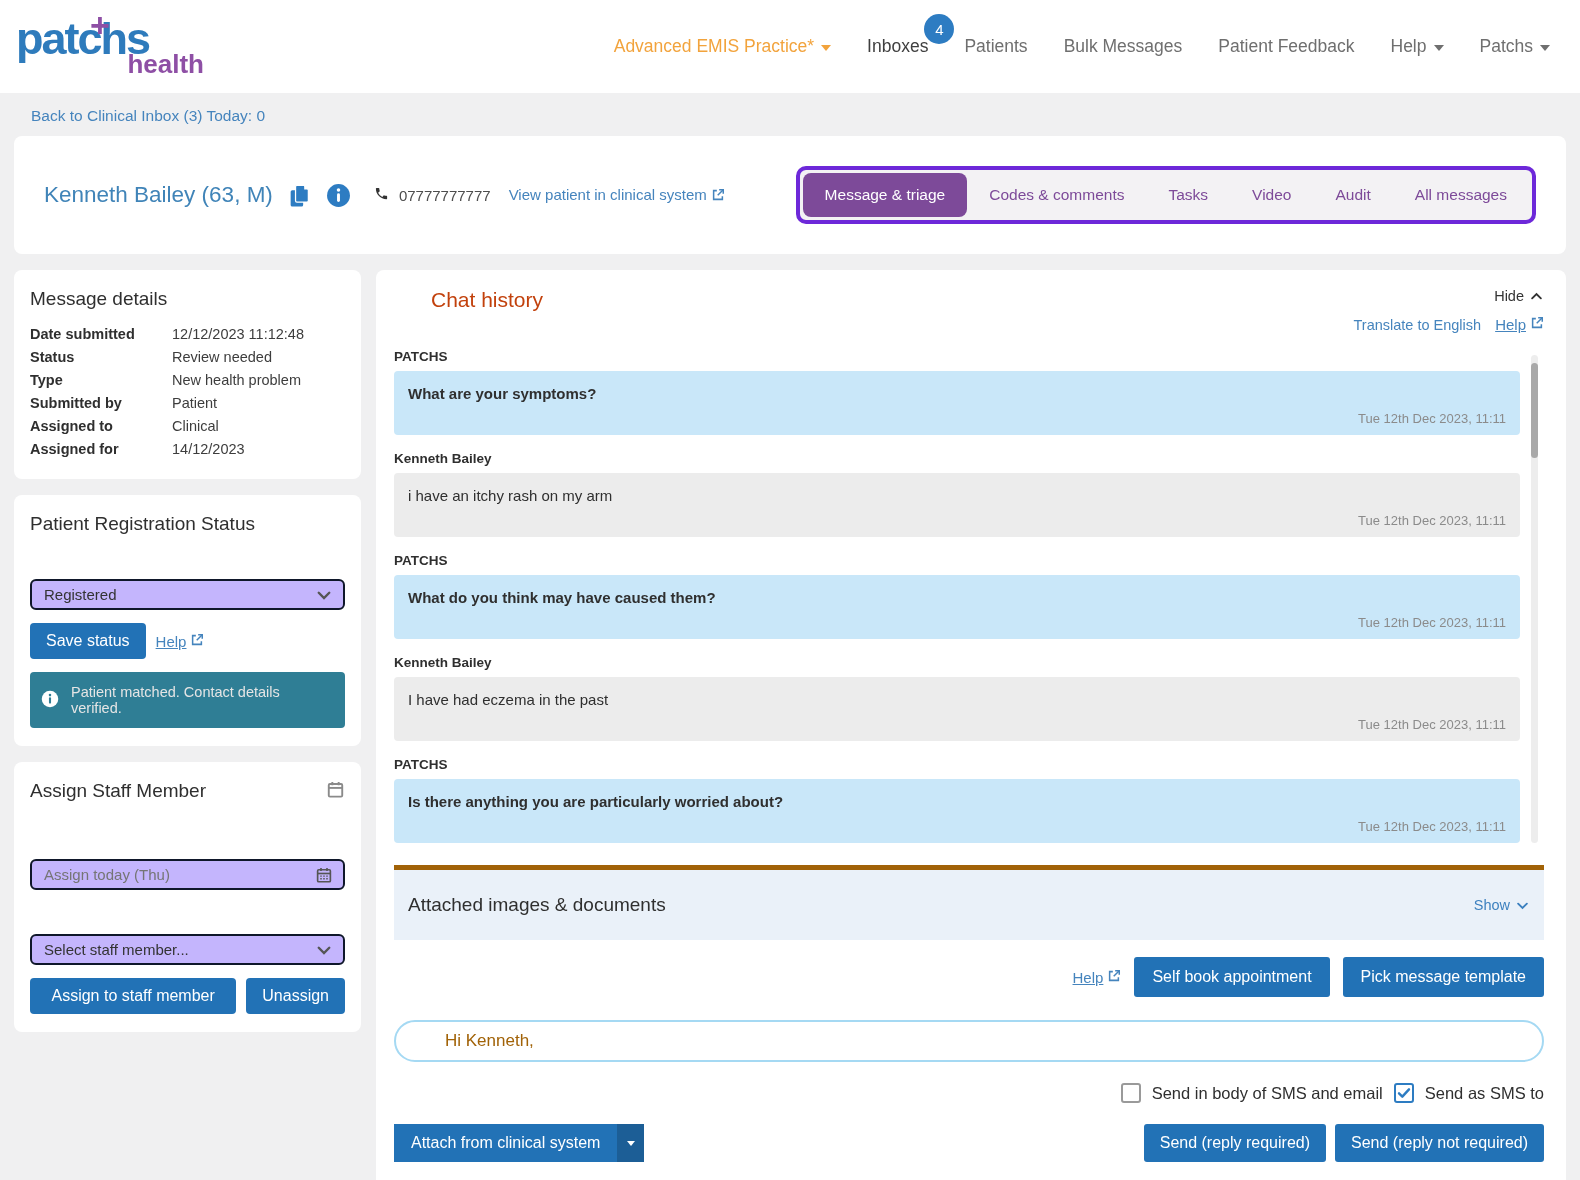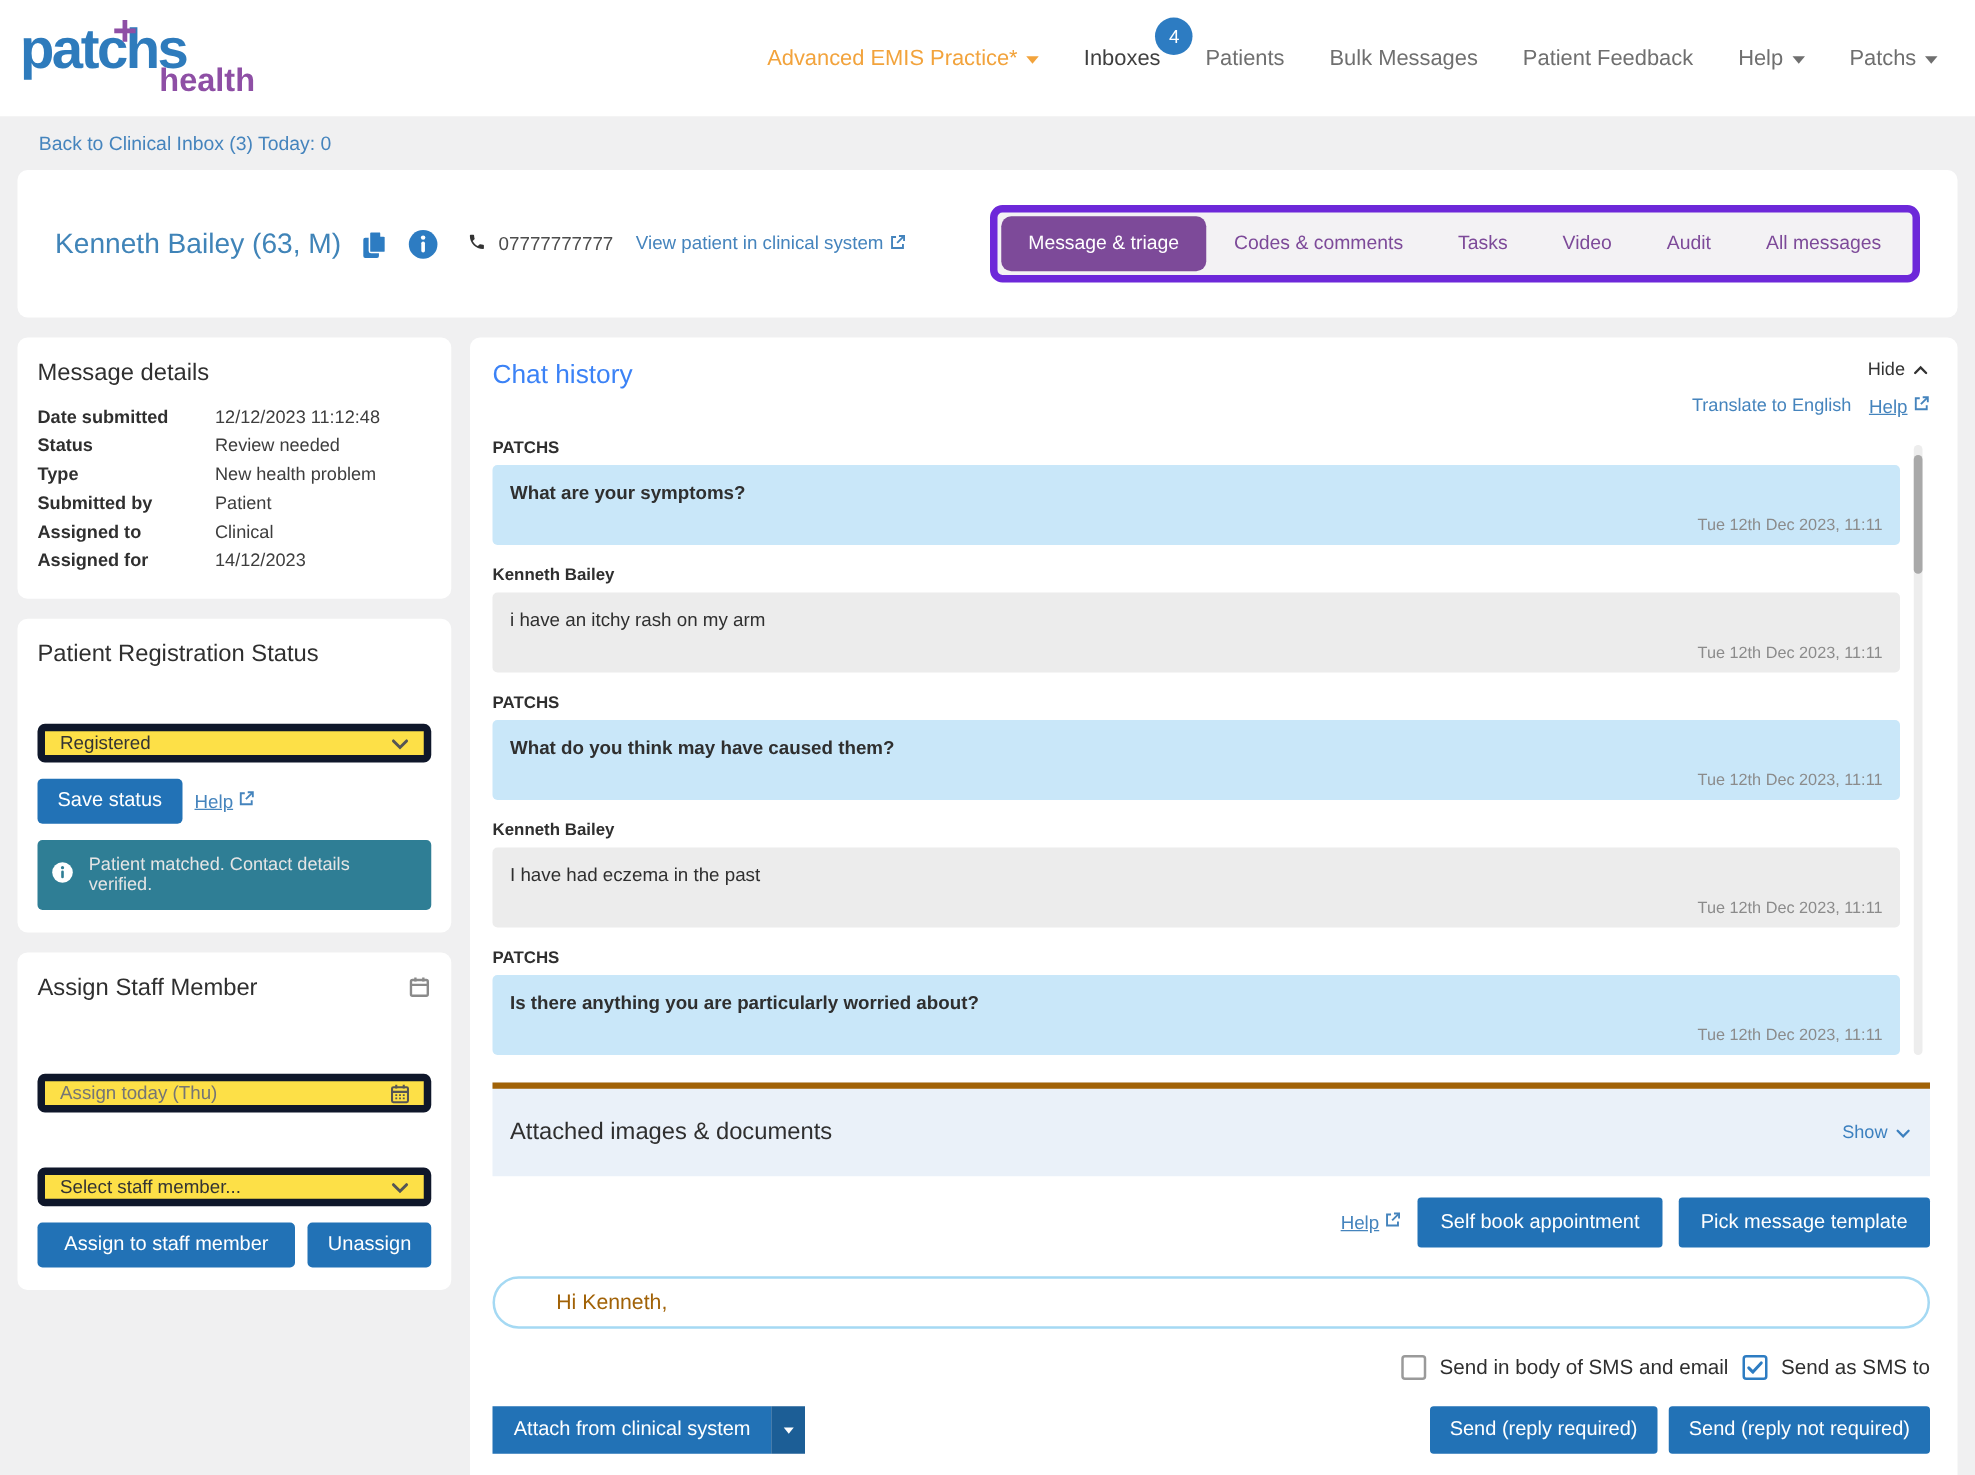--- a/index.html
+++ b/index.html
@@ -27,52 +27,52 @@
   .patient-card { margin:0 14px; background:#fff; border-radius:8px; height:118px; display:flex; align-items:center; padding:0 30px; }
   .patient-info { display:flex; flex-direction:row; gap:23px;align-items:center; }
   .patient-name-row { display:flex; align-items:center; gap:14px; }
   .patient-name { font-size:22.5px; color:#4084b8; }
   .icon-btn { cursor:pointer; display:inline-flex; }
   .patient-contact-row { display:flex; align-items:center; gap:10px; font-size:15px; color:#4d4d4d; }
   .ext-icon { display:inline-block; vertical-align:-2px; margin-left:4px; }
   .view-link { font-size:15px; margin-left:8px; }
 
   
-  .tab-group { margin-left:auto; border:6px solid #6d28d9; border-radius:10px; background:#f3f2f4; display:flex; align-items:center; padding:3px; }
+  .tab-group { margin-left:auto; border:4px solid #6d28d9; border-radius:10px; background:#f3f2f4; display:flex; align-items:center; padding:3px; }
   .tab { color:#7d4a99; font-size:15.5px; padding:13px 22px; cursor:pointer; white-space:nowrap; border-radius:8px; }
   .tab.active { background:#7d4a99; color:#fff; }
 
   
   .content { display:flex; align-items:flex-start; gap:15px; padding:16px 14px 0 14px; }
   .left-col { width:347px; display:flex; flex-direction:column; gap:16px; flex:none; }
   .card { background:#fff; border-radius:8px; padding:18px 16px; }
   .card-title { font-size:19px; color:#2f2f2f; margin-bottom:13px; }
 
   
   .detail-row { display:flex; font-size:14.5px; line-height:23px;gap:32px; }
   .detail-label { width:110px; font-weight:700; color:#2f2f2f; flex:none; }
   .detail-value { color:#3d3d3d; }
 
   
-  .select-box, .text-input { position:relative; border:6px solid #0f172a; border-radius:6px; height:31px; display:flex; align-items:center; padding:0 34px 0 12px; font-size:15px; color:#333; background:#fde047; cursor:pointer;margin-top:44px; }
+  .select-box, .text-input { position:relative; border:2px solid #0f172a; border-radius:6px; height:31px; display:flex; align-items:center; padding:0 34px 0 12px; font-size:15px; color:#333; background:#c4b5fd; cursor:pointer;margin-top:44px; }
   .select-box svg, .text-input svg { position:absolute; right:10px; }
   .text-input input { border:none; outline:none; width:100%; font:inherit; color:#555; background:transparent; }
 
   .btn { display:inline-flex; align-items:center; justify-content:center; background:#2272b6; color:#fff; border:none; border-radius:4px; font-size:16px; padding:9px 16px; cursor:pointer; font-family:inherit; white-space:nowrap; }
   .help-link { font-size:15px; text-decoration:underline; color:#4584bd; cursor:pointer; display:inline-flex; align-items:center; }
 
   .banner { margin-top:13px; background:#2f7e95; color:#e5e5e5; border-radius:4px; font-size:14.5px; padding:12px 11px; display:flex; align-items:center; gap:12px; }
 
   .assign-head { display:flex; align-items:flex-start; justify-content:space-between; }
   .btn-row { display:flex; gap:10px; margin-top:13px; }
 
   
   .main-panel { flex:1; background:#fff; border-radius:8px; padding:18px 22px 30px 18px; min-height:894px; position:relative; }
   .chat-head { display:flex; align-items:flex-start; }
-  .chat-title { font-size:21px; color:#3b82f6; }
+  .chat-title { font-size:21px; color:#c2410c;margin-left:37px; }
   .hide-toggle { margin-left:auto; font-size:14.5px; color:#333; cursor:pointer; display:flex; align-items:center; gap:5px; }
   .translate-row { display:flex; justify-content:flex-end; align-items:center; gap:14px; font-size:14.5px; margin-top:4px; }
 
   .chat-scroll { position:relative; margin-top:6px; }
   .messages { padding-right:24px; }
   .sender { font-size:13.5px; font-weight:700; margin:16px 0 7px; }
   .bubble { border-radius:4px; padding:14px 14px 9px 14px; }
   .bubble.patchs { background:#c9e7f9; }
   .bubble.patient { background:#ececec; }
   .bubble-text { font-size:15px; color:#2f2f2f; }

